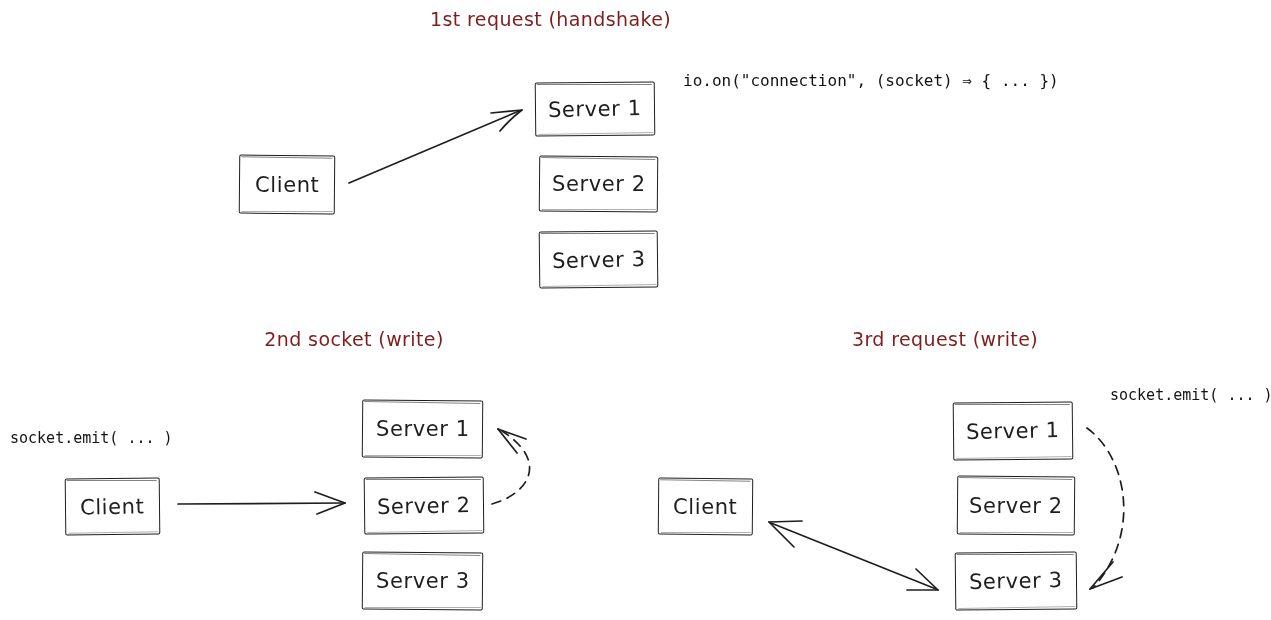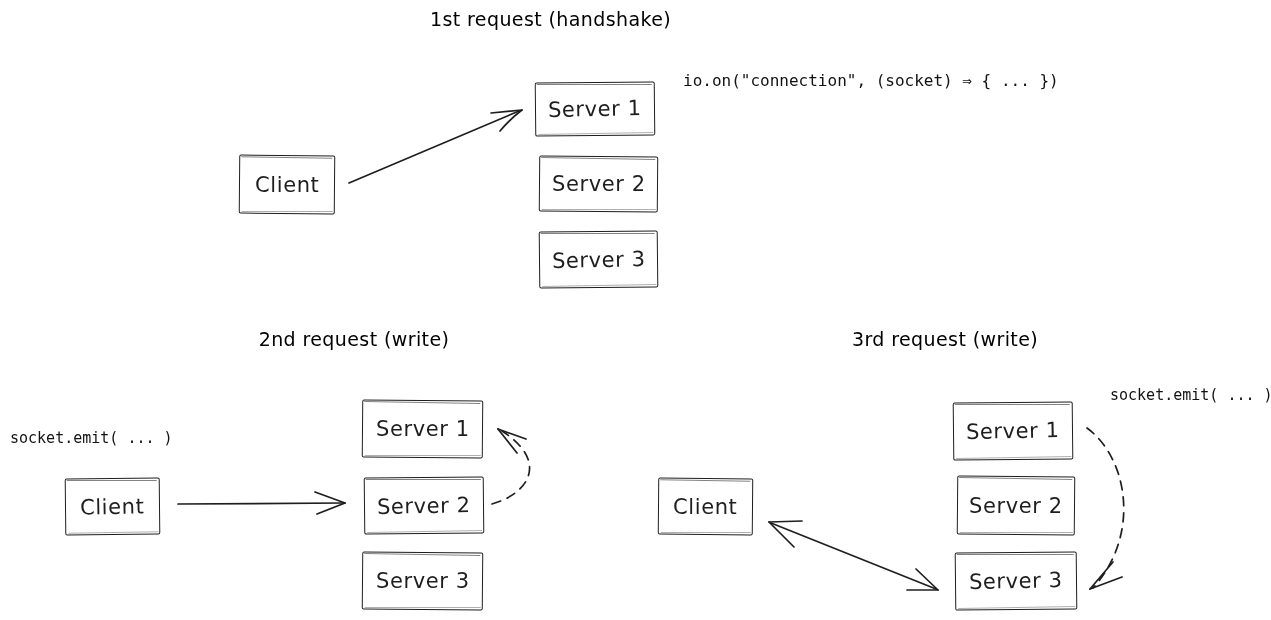--- a/index.html
+++ b/index.html
@@ -17,21 +17,21 @@
     inset: 0;
     width: 1271px;
     height: 620px;
   }
   .title {
     position: absolute;
     font-size: 19px;
     letter-spacing: 0.4px;
     text-align: center;
     white-space: nowrap;
-    color: #000000;
+    color: #7f1d1d;
   }
   .code {
     position: absolute;
     font-family: "DejaVu Sans Mono", "Liberation Mono", monospace;
     font-size: 15px;
     white-space: nowrap;
     color: #121212;
   }
   .code.lg { font-size: 16px; }
   .node {
@@ -129,21 +129,21 @@
   <div class="node r-neg" style="left:535px; top:82px; width:120px; height:54px;">
     <span class="label">Server 1</span>
   </div>
   <div class="node r-pos" style="left:539px; top:156px; width:119px; height:56px;">
     <span class="label">Server 2</span>
   </div>
   <div class="node r-neg" style="left:539px; top:231px; width:119px; height:57px;">
     <span class="label">Server 3</span>
   </div>
 
-  <div class="title" style="left:254px; top:328px; width:200px;">2nd request (write)</div>
+  <div class="title" style="left:254px; top:328px; width:200px;">2nd socket (write)</div>
 
   <div class="code" style="left:10px; top:429px;">socket.emit( ... )</div>
 
   <div class="node r-neg" style="left:65px; top:478px; width:95px; height:57px;">
     <span class="label">Client</span>
   </div>
 
   <div class="node r-pos" style="left:362px; top:400px; width:121px; height:58px;">
     <span class="label">Server 1</span>
   </div>

